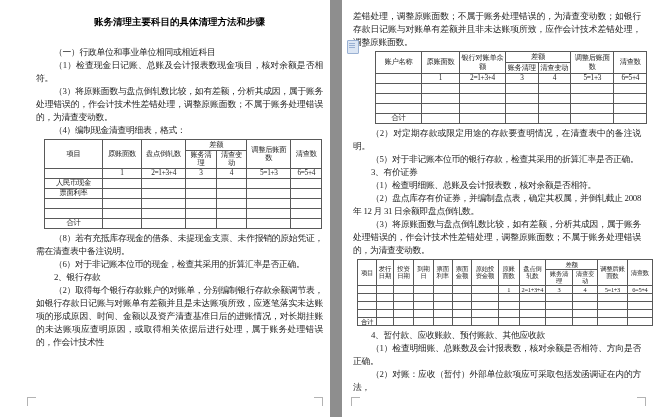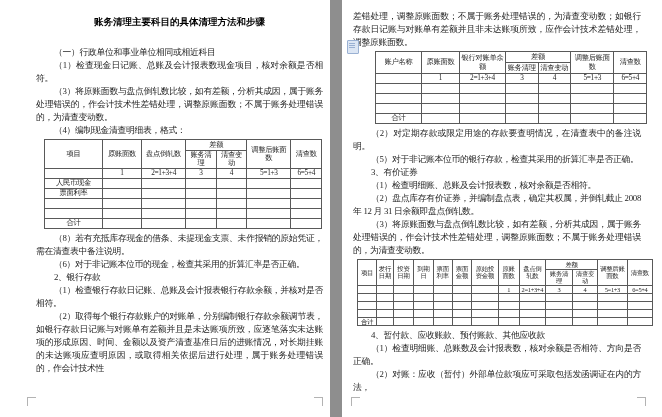--- a/index.html
+++ b/index.html
@@ -128,21 +128,20 @@
             <td></td>
             <td></td>
             <td></td>
           </tr>
         </tbody>
     </table>
 
     <p class="ind">（8）若有充抵库存现金的借条、未提现金支票、未作报销的原始凭证，需在清查表中备注说明。</p>
     <p class="ind">（6）对于非记账本位币的现金，检查其采用的折算汇率是否正确。</p>
     <p class="ind">2、银行存款</p>
-    <p class="ind">（1）检查银行存款日记账、总账及会计报表银行存款余额，并核对是否相符。</p>
     <p class="ind">（2）取得每个银行存款账户的对账单，分别编制银行存款余额调节表，如银行存款日记账与对账单有差额并且是未达账项所致，应逐笔落实未达账项的形成原因、时间、金额以及资产清查基准日后的进账情况，对长期挂账的未达账项应查明原因，或取得相关依据后进行处理，属于账务处理错误的，作会计技术性</p>
 
     <div class="mark bl"></div>
     <div class="mark br"></div>
   </div>
 
   <div class="divider"></div>
 
   <div class="page page-right">
     <p class="noind">差错处理，调整原账面数；不属于账务处理错误的，为清查变动数；如银行存款日记账与对账单有差额并且非未达账项所致，应作会计技术差错处理，调整原账面数。</p>

